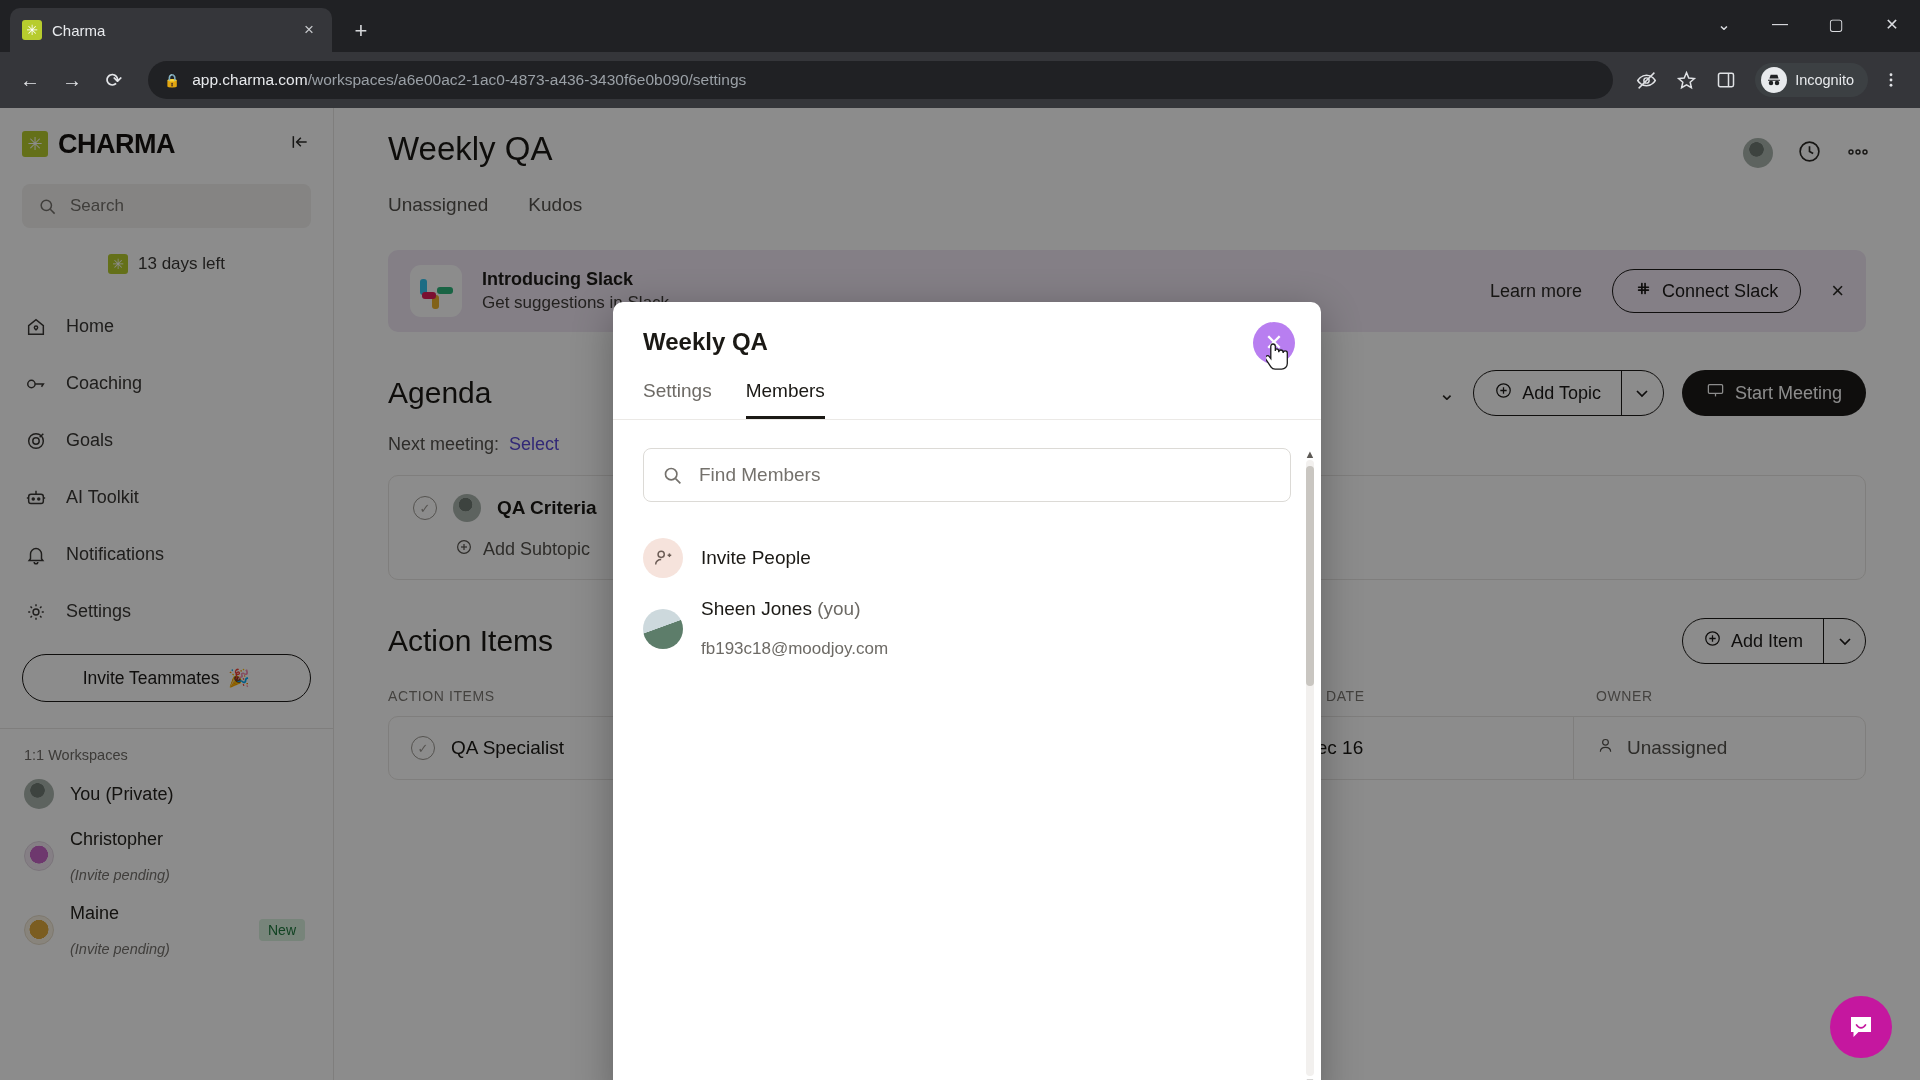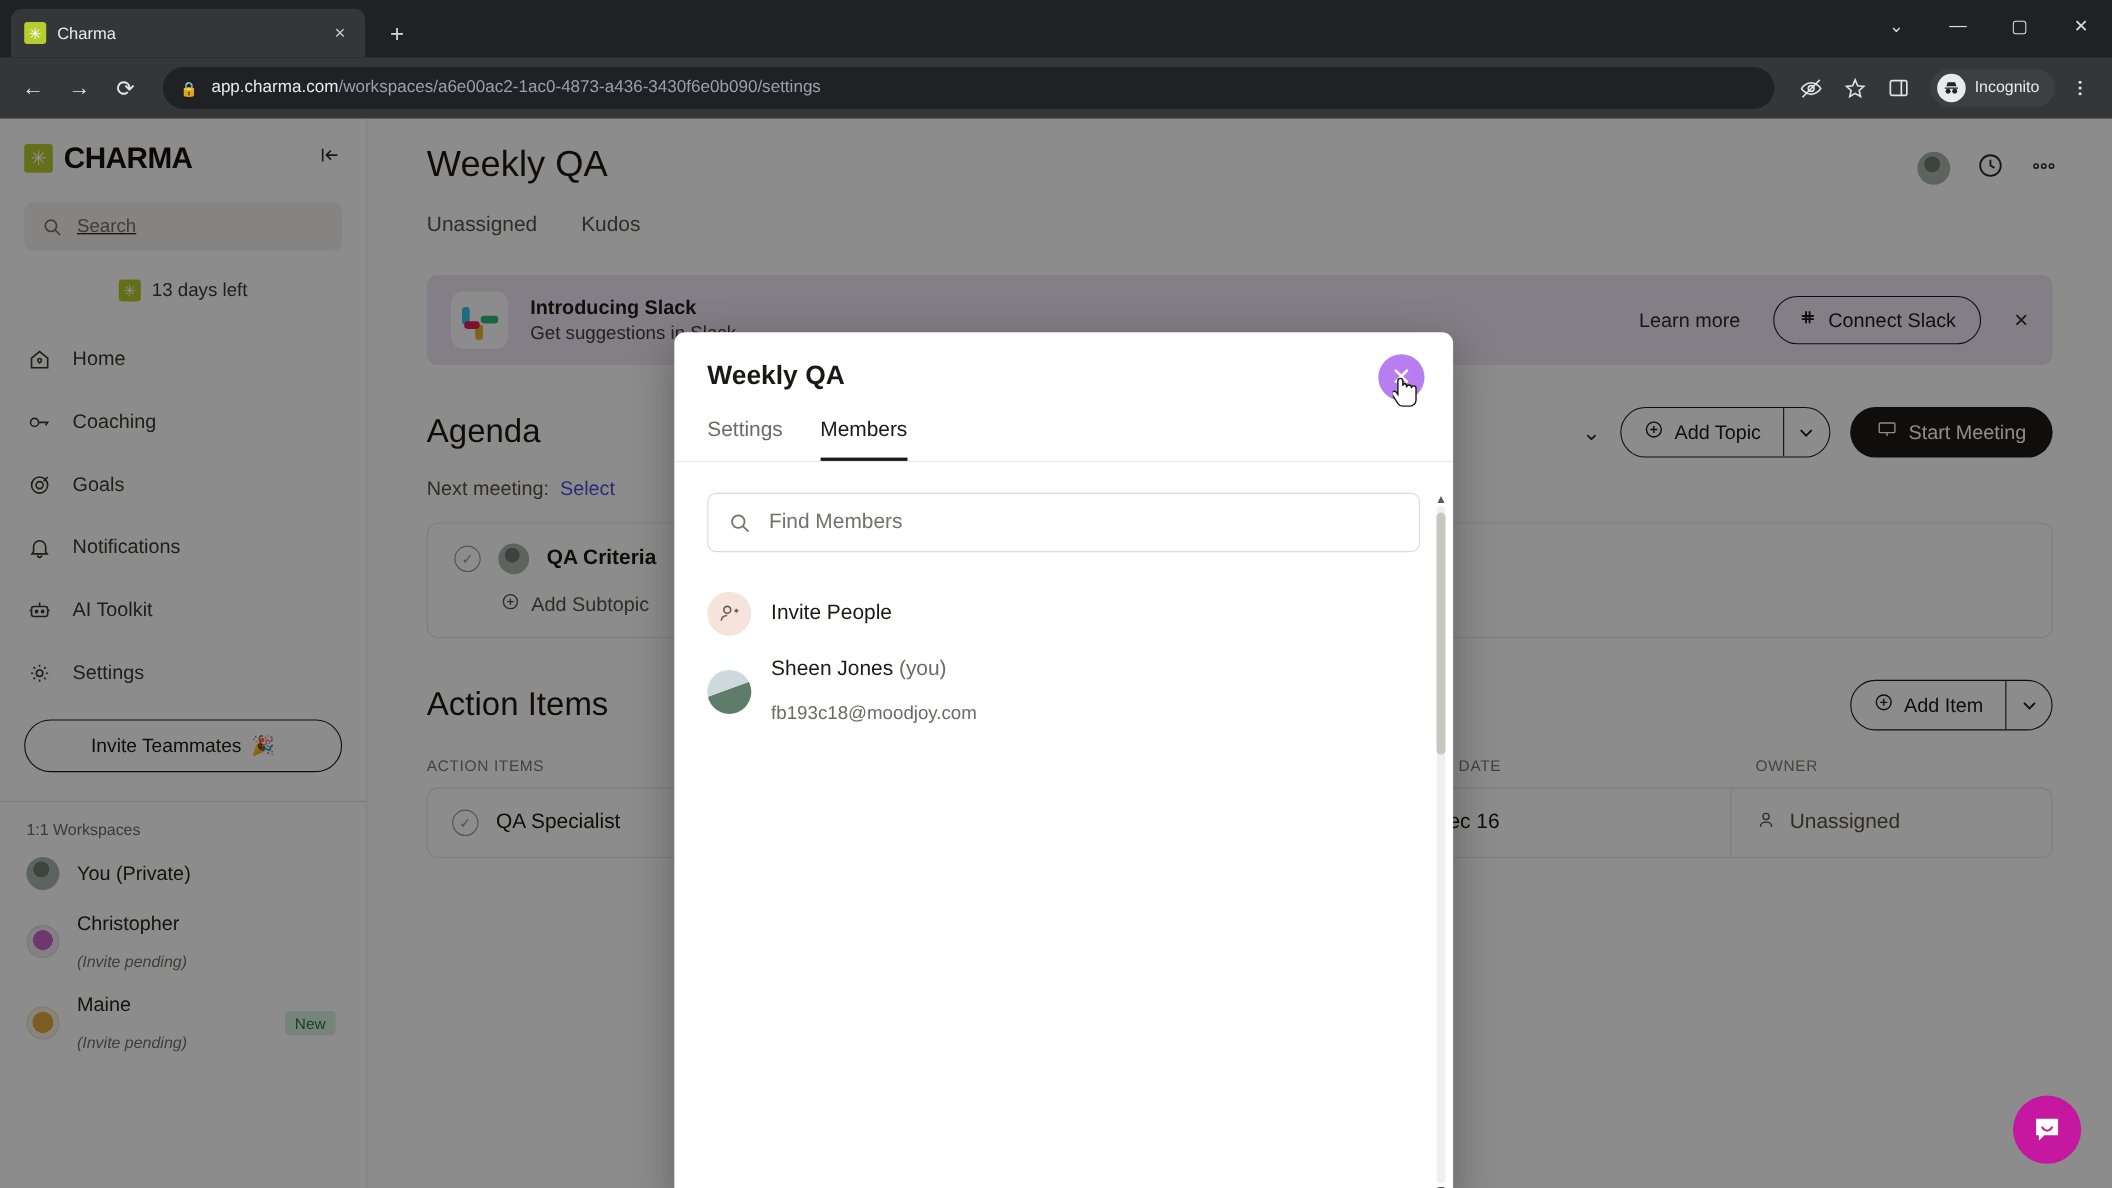--- a/index.html
+++ b/index.html
@@ -82,21 +82,21 @@
   .brand { display: flex; align-items: center; padding: 0 22px; height: 44px; gap: 10px; }
   .brand-mark {
     width: 26px; height: 26px; background: #b7cc2e; border-radius: 3px;
     display: flex; align-items: center; justify-content: center; color: #fff; font-size: 18px; line-height: 1;
   }
   .brand-name { font-size: 27px; font-weight: 700; letter-spacing: -0.5px; color: #14110f; }
   .collapse-btn { margin-left: auto; color: #2b2a28; font-size: 19px; cursor: pointer; }
 
   .search-box {
     margin: 18px 22px 0; height: 44px; background: #f2f0ee; border-radius: 8px;
-    display: flex; align-items: center; gap: 13px; padding: 0 16px; cursor: text; text-decoration: underline;
+    display: flex; align-items: center; gap: 13px; padding: 0 16px; cursor: text;
   }
   .search-box .ph { color: #74716c; font-size: 17px; }
 
   .trial {
     display: flex; align-items: center; justify-content: center; gap: 10px;
     margin-top: 26px; font-size: 17px; color: #3a3835;
   }
   .trial-mark {
     width: 20px; height: 20px; background: #b7cc2e; border-radius: 3px;
     display: flex; align-items: center; justify-content: center; color: #fff; font-size: 14px; line-height: 1;
@@ -359,38 +359,38 @@
               <circle cx="12" cy="12" r="8"></circle>
                 <circle cx="12" cy="12" r="3.5"></circle>
                 <path d="M16 8l4-4"></path>
             </svg>
           </span>
           <span>Goals</span>
         </div>
         <div class="nav-item">
           <span class="ic">
             <svg width="22" height="22" viewBox="0 0 24 24" fill="none" stroke="#3a3835" stroke-width="1.6">
-              <path d="M6 16V11a6 6 0 1112 0v5l1.5 2H4.5z"></path>
-                <path d="M10 19.5a2 2 0 004 0"></path>
-            </svg>
-          </span>
-          <span>Notifications</span>
-        </div>
-        <div class="nav-item">
-          <span class="ic">
-            <svg width="22" height="22" viewBox="0 0 24 24" fill="none" stroke="#3a3835" stroke-width="1.6">
               <rect x="4" y="8" width="16" height="10" rx="2.5"></rect>
                 <circle cx="9" cy="13" r="1.1" fill="#3a3835"></circle>
                 <circle cx="15" cy="13" r="1.1" fill="#3a3835"></circle>
               <line x1="12" y1="4" x2="12" y2="8"></line>
                 <line x1="2" y1="12" x2="4" y2="12"></line>
                 <line x1="20" y1="12" x2="22" y2="12"></line>
             </svg>
           </span>
           <span>AI Toolkit</span>
+        </div>
+        <div class="nav-item">
+          <span class="ic">
+            <svg width="22" height="22" viewBox="0 0 24 24" fill="none" stroke="#3a3835" stroke-width="1.6">
+              <path d="M6 16V11a6 6 0 1112 0v5l1.5 2H4.5z"></path>
+                <path d="M10 19.5a2 2 0 004 0"></path>
+            </svg>
+          </span>
+          <span>Notifications</span>
         </div>
         <div class="nav-item">
           <span class="ic">
             <svg width="22" height="22" viewBox="0 0 24 24" fill="none" stroke="#3a3835" stroke-width="1.6">
               <circle cx="12" cy="12" r="3.2"></circle>
               <path d="M12 3.5v2.2M12 18.3v2.2M20.5 12h-2.2M5.7 12H3.5M18 6l-1.6 1.6M7.6 16.4L6 18M18 18l-1.6-1.6M7.6 7.6L6 6"></path>
             </svg>
           </span>
           <span>Settings</span>
         </div>

